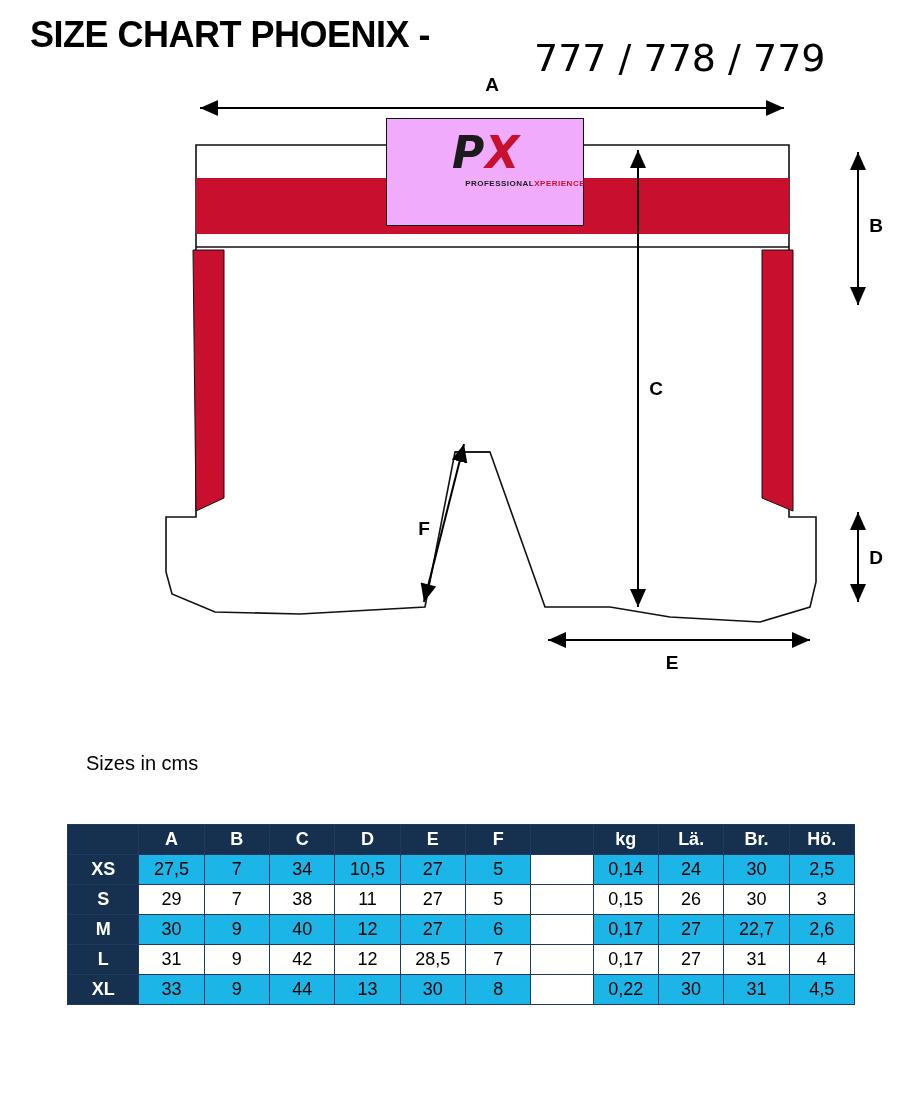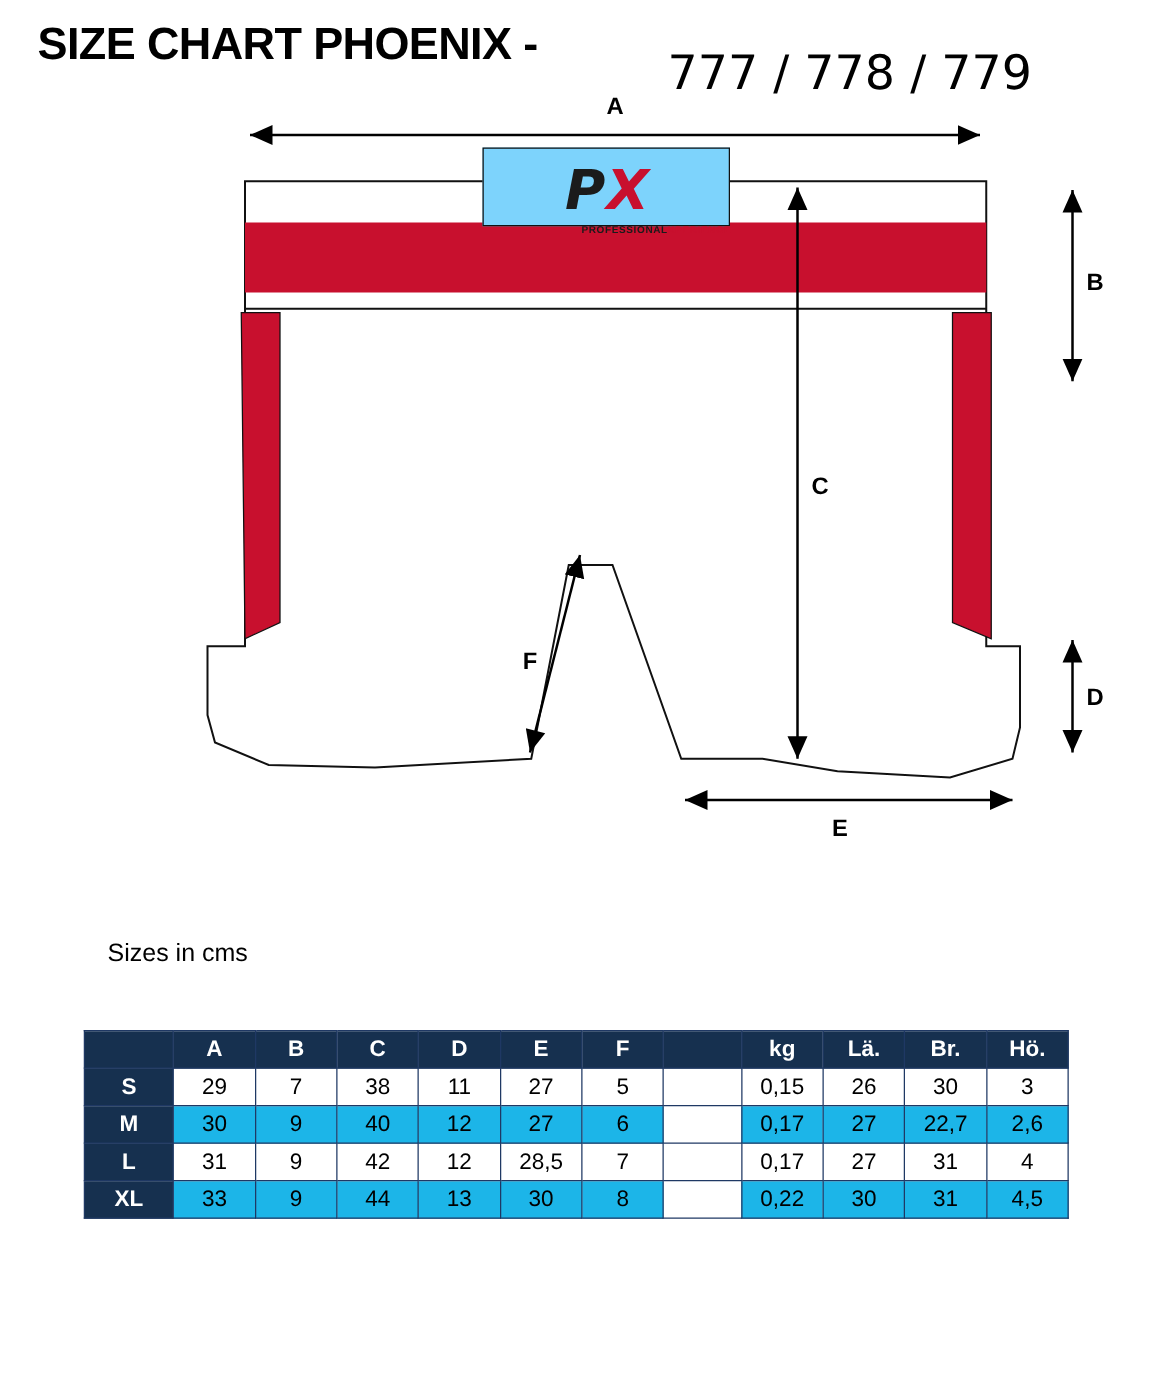--- a/index.html
+++ b/index.html
@@ -53,22 +53,22 @@
     height: 640px;
   }
   #diagram svg { display: block; }
 
   
   #logo-box {
     position: absolute;
     left: 386px;
     top: 118px;
     width: 198px;
-    height: 63px;
-    background: #7dd3fc;
+    height: 108px;
+    background: #f0abfc;
     border: 1px solid #111111;
     box-sizing: border-box;
   }
   #logo-px {
     position: absolute;
     left: 0;
     top: 10px;
     width: 198px;
     text-align: center;
     font-size: 44px;
@@ -241,20 +241,34 @@
         <th>E</th>
         <th>F</th>
         <th></th>
         <th>kg</th>
         <th>Lä.</th>
         <th>Br.</th>
         <th>Hö.</th>
       </tr>
   </thead>
   <tbody id="tbody-rows">
+      <tr class="alt">
+        <th>XS</th>
+        <td>27,5</td>
+        <td>7</td>
+        <td>34</td>
+        <td>10,5</td>
+        <td>27</td>
+        <td>5</td>
+        <td class="gap"></td>
+        <td>0,14</td>
+        <td>24</td>
+        <td>30</td>
+        <td>2,5</td>
+      </tr>
       <tr>
         <th>S</th>
         <td>29</td>
         <td>7</td>
         <td>38</td>
         <td>11</td>
         <td>27</td>
         <td>5</td>
         <td class="gap"></td>
         <td>0,15</td>

